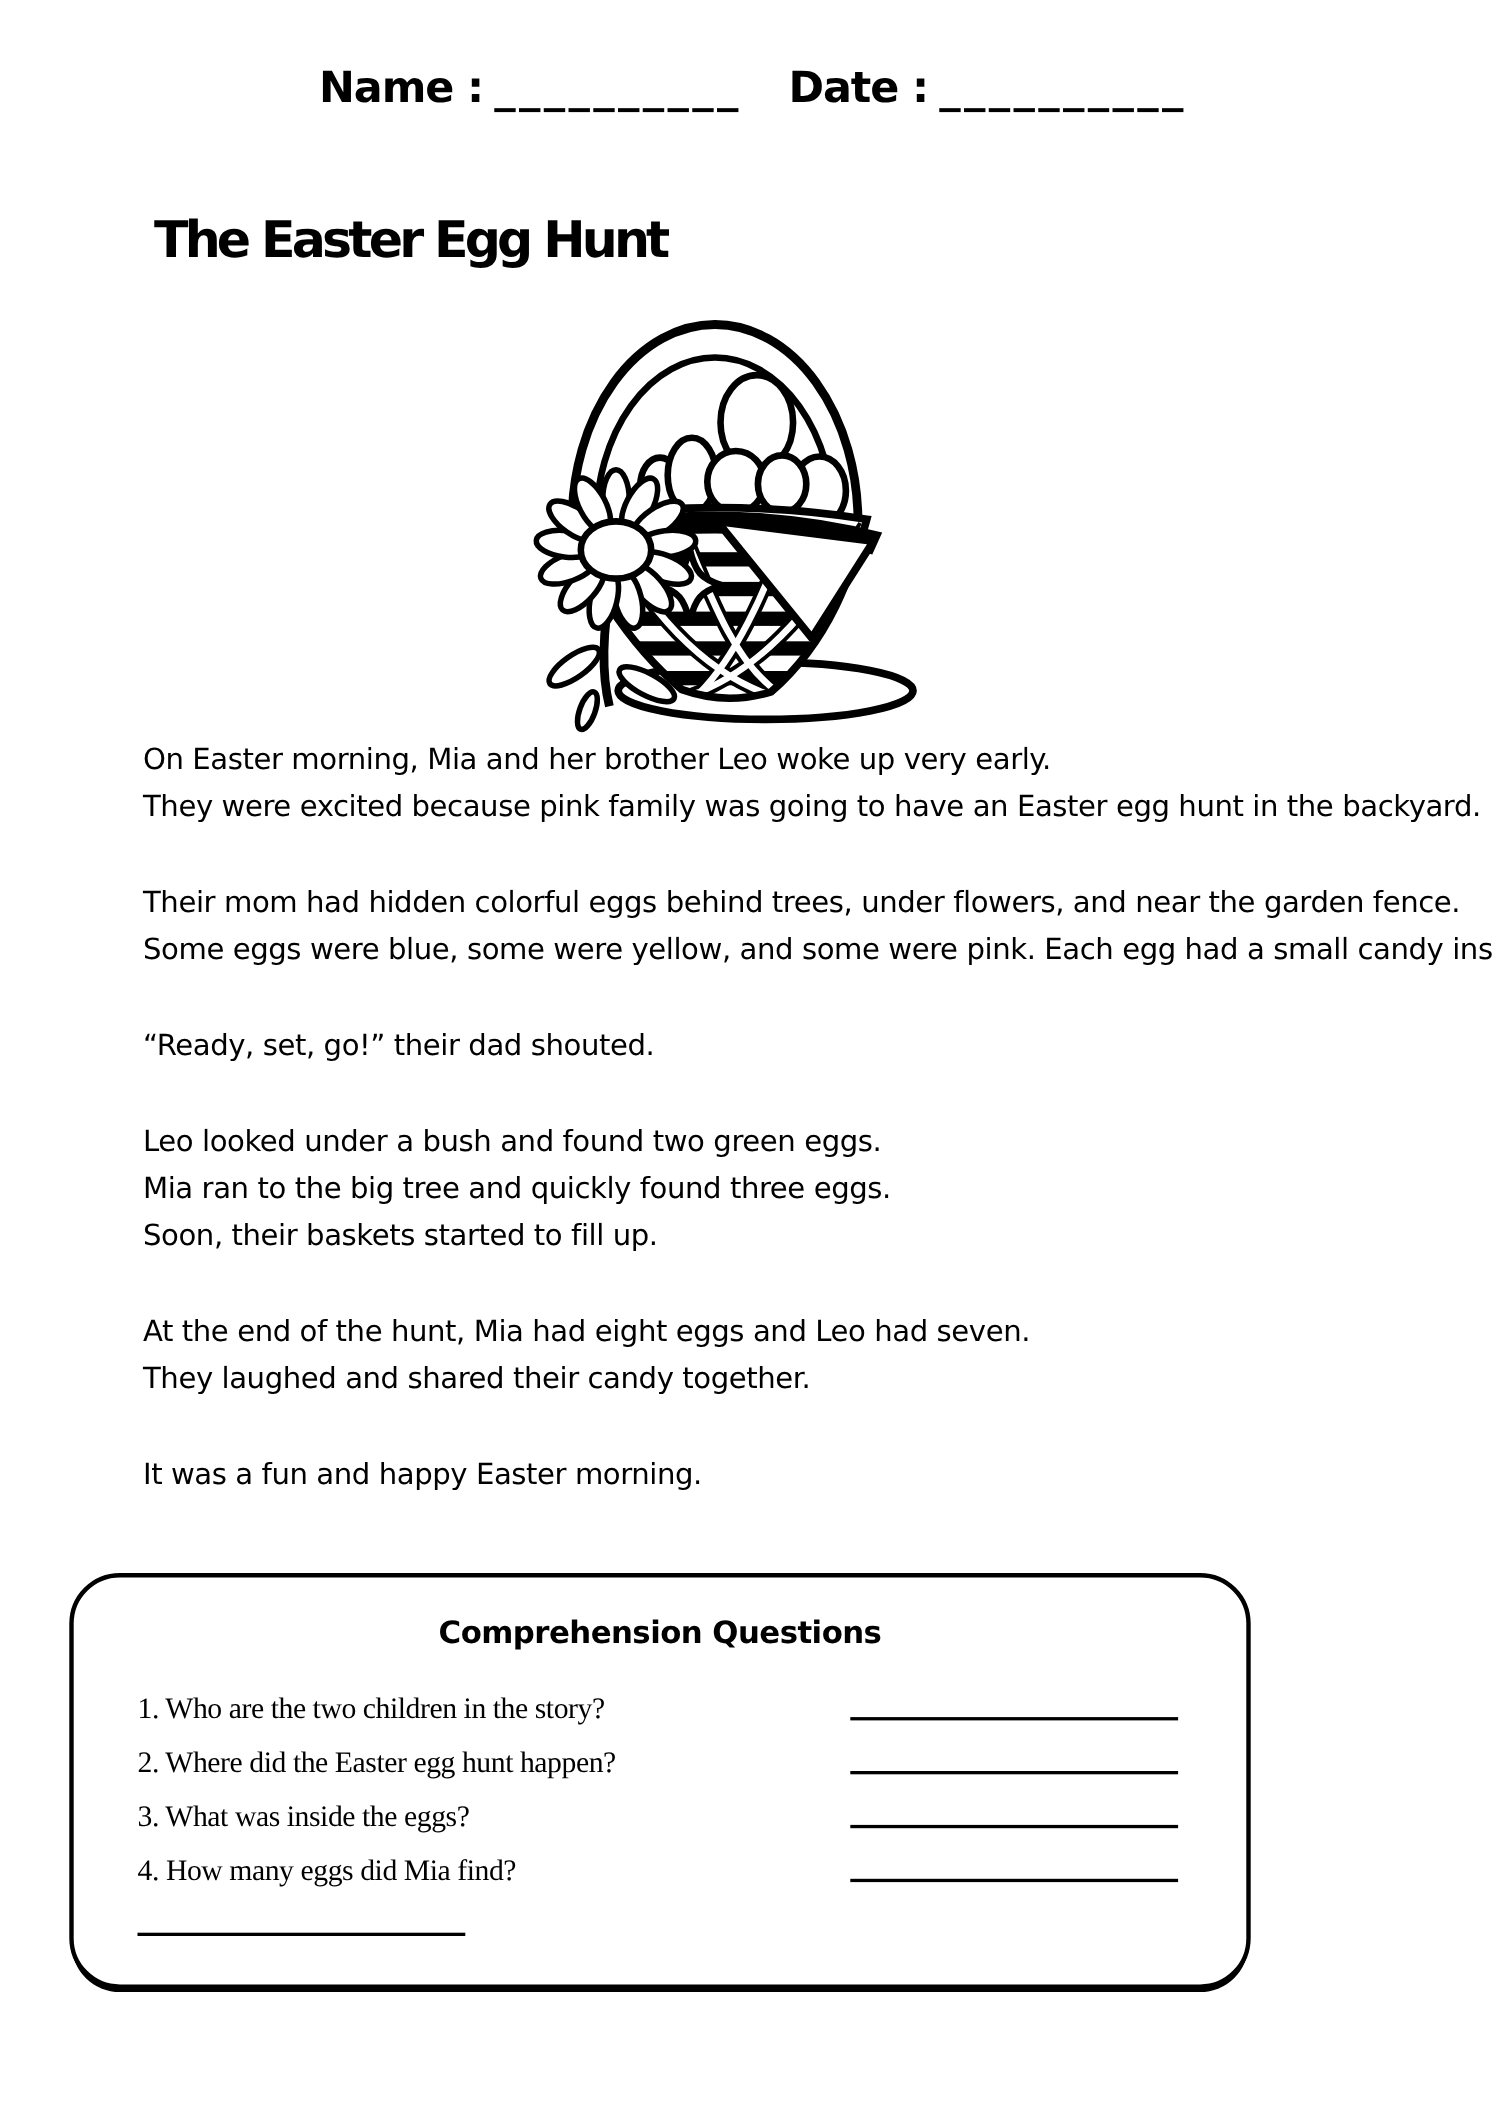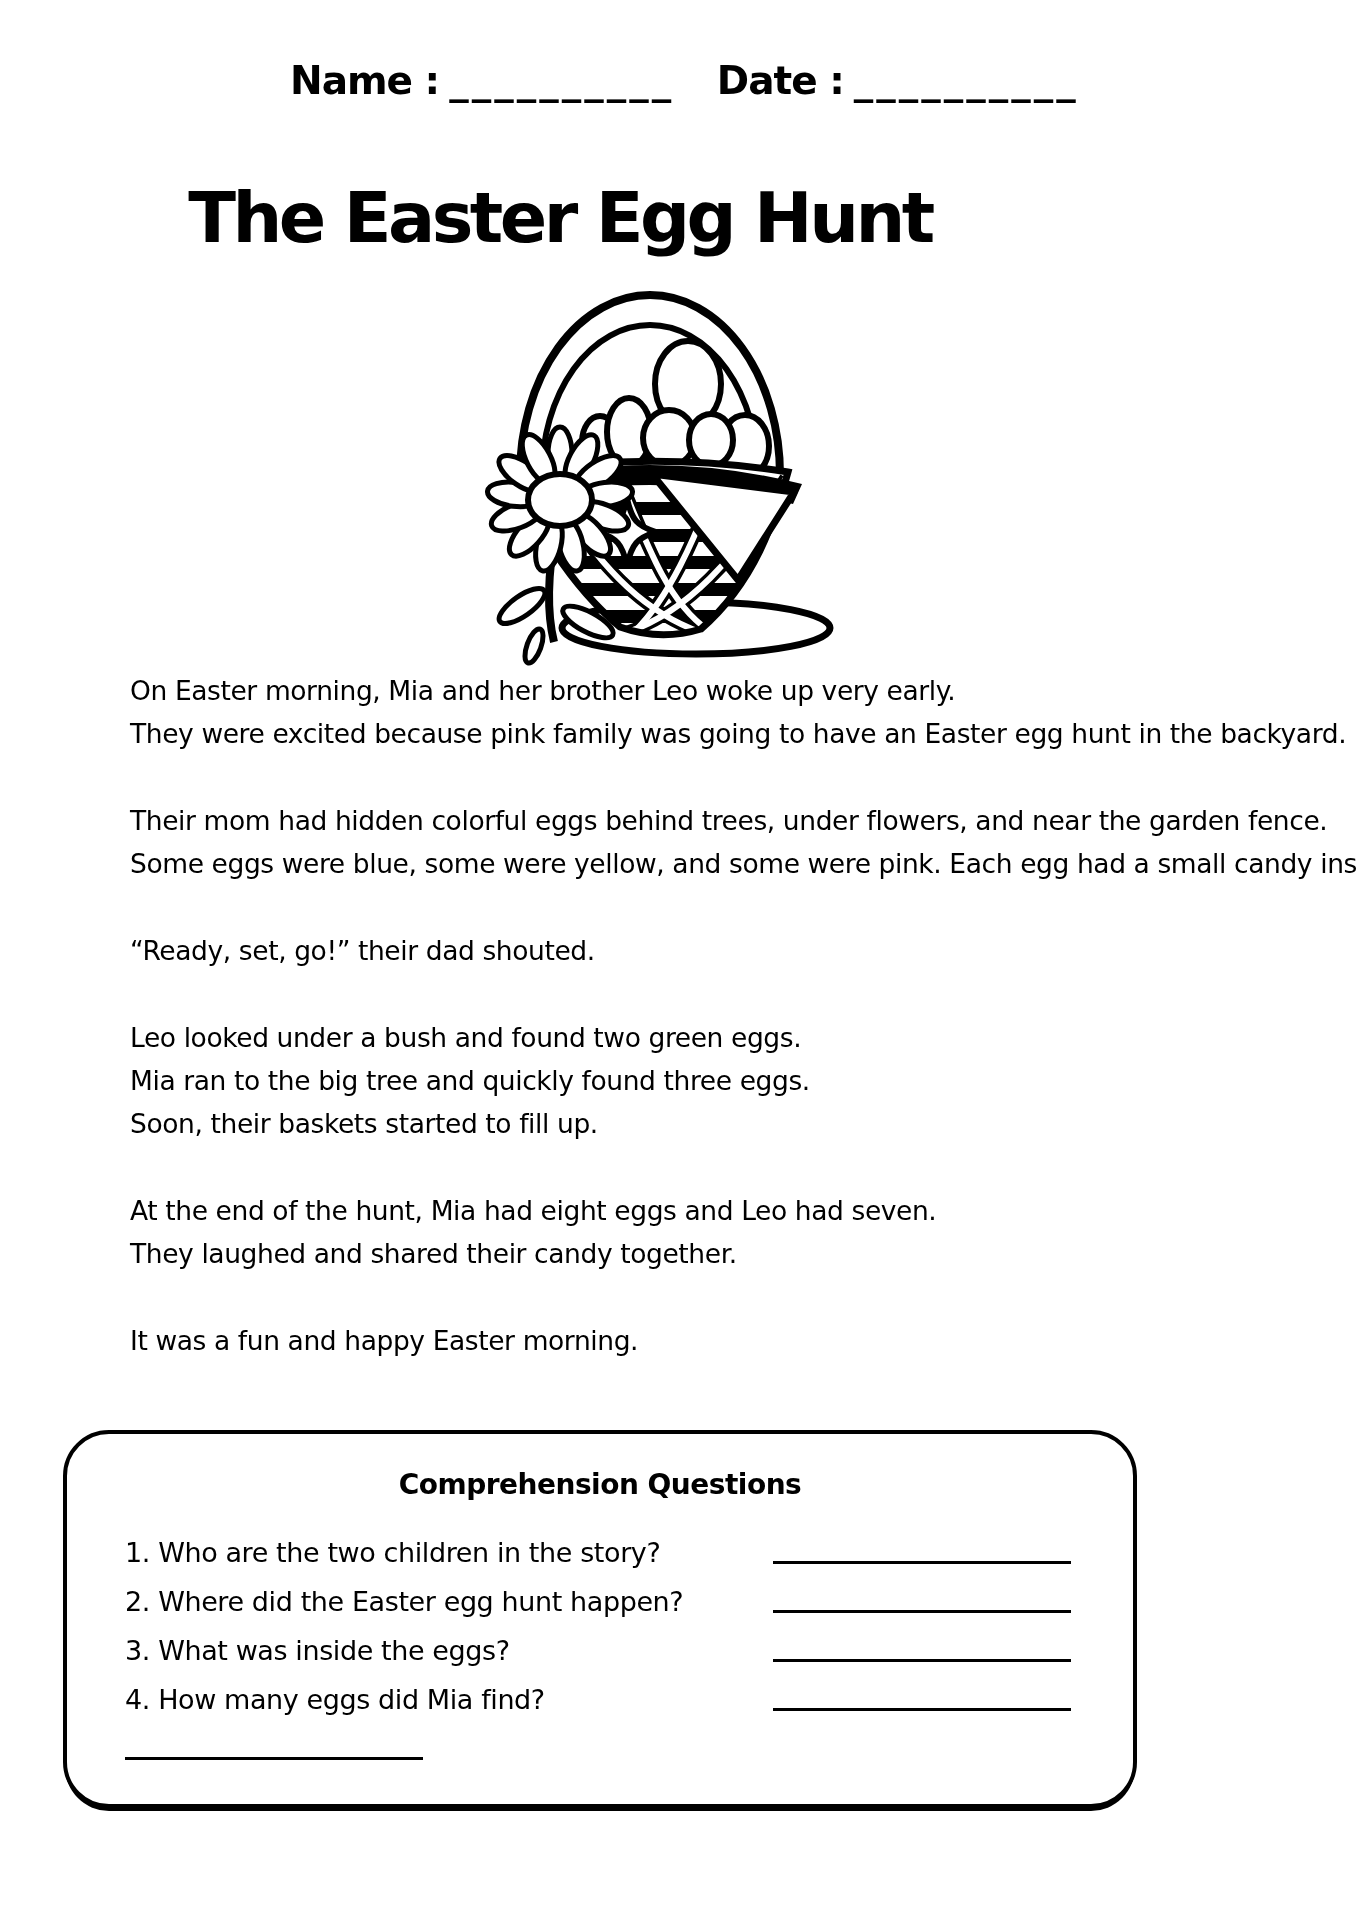--- a/index.html
+++ b/index.html
@@ -13,22 +13,22 @@
   .header{
     position:absolute;left:290px;top:58px;
     font-size:39px;font-weight:bold;white-space:nowrap;letter-spacing:-1px;
   }
   .header .lbl{margin-right:10px;}
   .header .blank{letter-spacing:3px;font-weight:bold;}
   .header .name-blank{margin-right:30px;}
 
   
   .title{
-    position:absolute;left:150px;top:176px;width:820px;margin:0;
-    text-align:center;font-size:70px;line-height:84px;font-weight:bold;
+    position:absolute;left:140px;top:176px;width:820px;margin:0;
+    font-size:46px;line-height:84px;font-weight:bold;
     letter-spacing:-3.5px;white-space:nowrap;
   }
 
   
   .art{position:absolute;left:470px;top:280px;width:400px;height:390px;}
 
   
   .story{position:absolute;left:105px;top:669px;width:1200px;margin-left:25px;}
   .story p{margin:0 0 44px 0;}
   .story p:last-child{margin-bottom:0;}
@@ -40,21 +40,21 @@
   
   .qbox{
     position:absolute;left:63px;top:1430px;width:1074px;height:378px;
     box-sizing:border-box;border:4px solid #000;border-radius:46px;
     background:#fff;box-shadow:0 5px 0 -2px #000;
   }
   .qtitle{
     margin-top:34px;text-align:center;
     font-size:28px;line-height:34px;font-weight:bold;letter-spacing:-0.5px;
   }
-  .qrows{margin:20px 62px 0 58px;}
+  .qrows{margin:20px 62px 0 58px;font-family:Liberation Serif, serif;}
   .qrow{display:flex;justify-content:space-between;align-items:flex-end;height:49px;}
   .qtext{font-size:27px;line-height:36px;letter-spacing:-0.4px;white-space:nowrap;}
   .aline{width:298px;height:0;border-bottom:3px solid #000;margin-bottom:7px;}
 </style>
 </head>
 <body>
 
 <div class="page">
 
   <div class="header">

